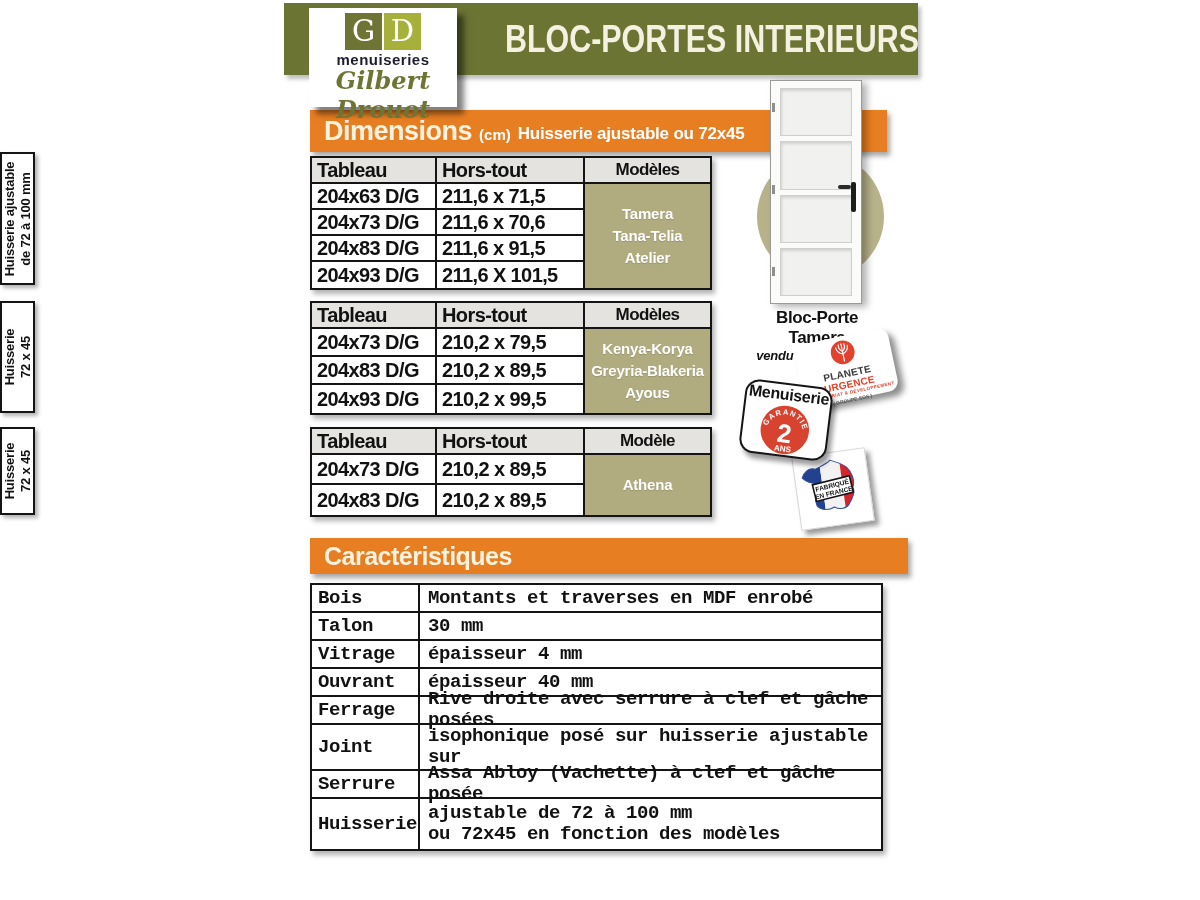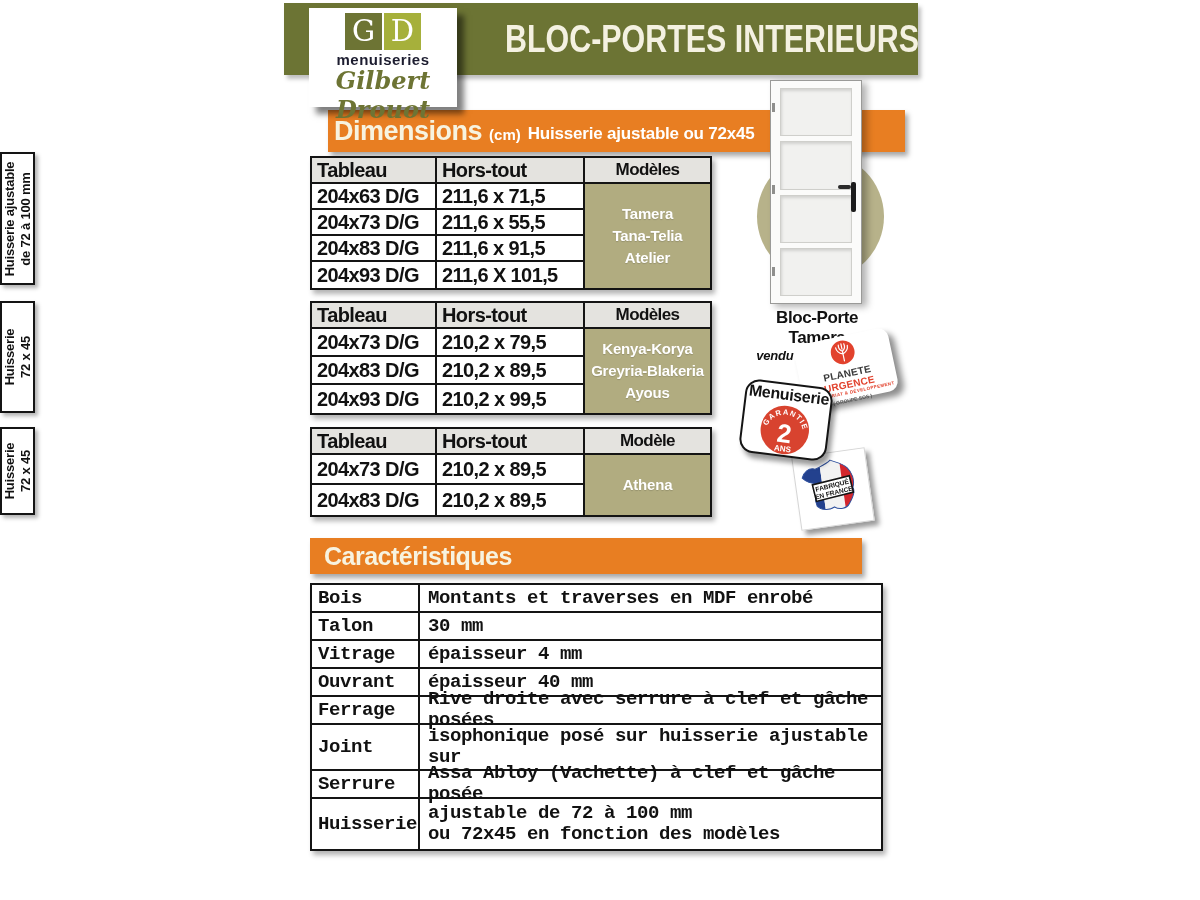--- a/index.html
+++ b/index.html
@@ -21,25 +21,25 @@
   .logo-sq { width:37px; height:37px; display:flex; align-items:center; justify-content:center;
     color:#fff; font-family:"DejaVu Serif", serif; font-size:29px; line-height:1; }
   .logo-sq.g { background:#6d7434; }
   .logo-sq.d { background:#a6b03b; }
   .logo-brand { font-size:15px; font-weight:bold; color:#1d1d30; letter-spacing:0.5px; margin-top:1px; }
   .logo-sign { font-family:"DejaVu Serif", serif; font-style:italic; font-weight:bold;
     color:#6d7434; font-size:24px; margin-top:-2px; }
   
   .banner { position:absolute; background:#e87e22; color:#fff;
     display:flex; align-items:center; box-shadow:3px 4px 5px rgba(0,0,0,0.35); z-index:1; }
-  .dim-banner { left:328px; top:110px; width:577px; height:42px; padding-left:6px; }
+  .dim-banner { left:310px; top:110px; width:577px; height:42px; padding-left:14px; }
   .dim-title { font-size:27px; font-weight:bold; color:#f7f3e0; letter-spacing:-0.5px; }
   .dim-unit  { font-size:15px; font-weight:bold; margin-left:7px; margin-top:6px; }
   .dim-sub   { font-size:17px; font-weight:600; margin-left:7px; margin-top:5px; letter-spacing:-0.2px; }
-  .carac-banner { left:310px; top:538px; width:552px; height:36px; padding-left:14px; }
+  .carac-banner { left:310px; top:538px; width:598px; height:36px; padding-left:14px; }
   .carac-title { font-size:25px; font-weight:bold; color:#f7f3e0; letter-spacing:-0.5px; }
   
   .dtable { position:absolute; left:310px; display:grid; background:#fff;
     border:2px solid #141414; box-shadow:3px 4px 5px rgba(0,0,0,0.3); z-index:2; }
   .dtable > div { border-right:2px solid #141414; border-bottom:2px solid #141414; }
   .dtable > div.nr { border-right:none; }
   .dtable > div.nb { border-bottom:none; }
   .th { background:#e4e3df; display:flex; align-items:center;
     font-weight:bold; font-size:20px; letter-spacing:-0.6px; padding-left:5px; }
   .th.modhead { justify-content:center; font-size:17px; padding-left:0; }
@@ -147,21 +147,21 @@
     <div class="th">Hors-tout</div>
     <div class="th modhead nr">Modèles</div>
     <div class="td">204x63 D/G</div>
     <div class="td">211,6 x 71,5</div>
     <div class="models nr nb" style="grid-column:3; grid-row:2 / span 4;">
       <div>Tamera</div>
       <div>Tana-Telia</div>
       <div>Atelier</div>
     </div>
     <div class="td">204x73 D/G</div>
-    <div class="td">211,6 x 55,5</div>
+    <div class="td">211,6 x 70,6</div>
     <div class="td">204x83 D/G</div>
     <div class="td">211,6 x 91,5</div>
     <div class="td nb">204x93 D/G</div>
     <div class="td nb">211,6 X 101,5</div>
   </div>
   <div class="vbox" style="top:152px; height:133px;">
     <div class="vtext">
       <div>Huisserie ajustable</div>
       <div>de 72 à 100 mm</div>
     </div>

